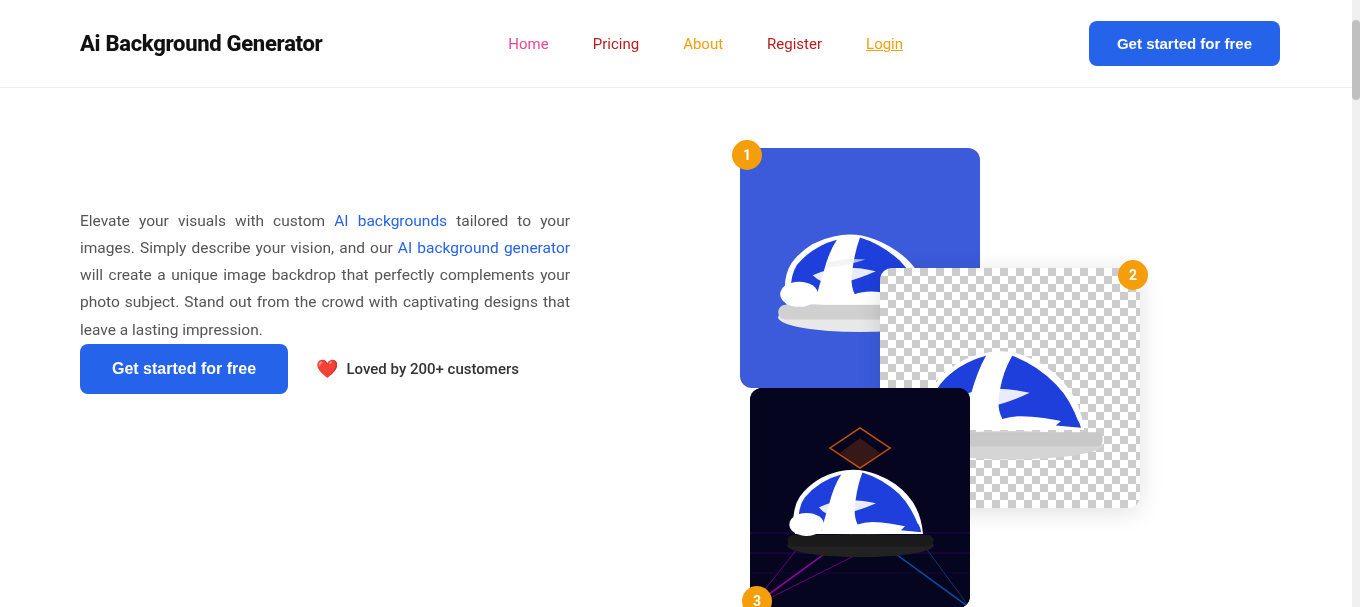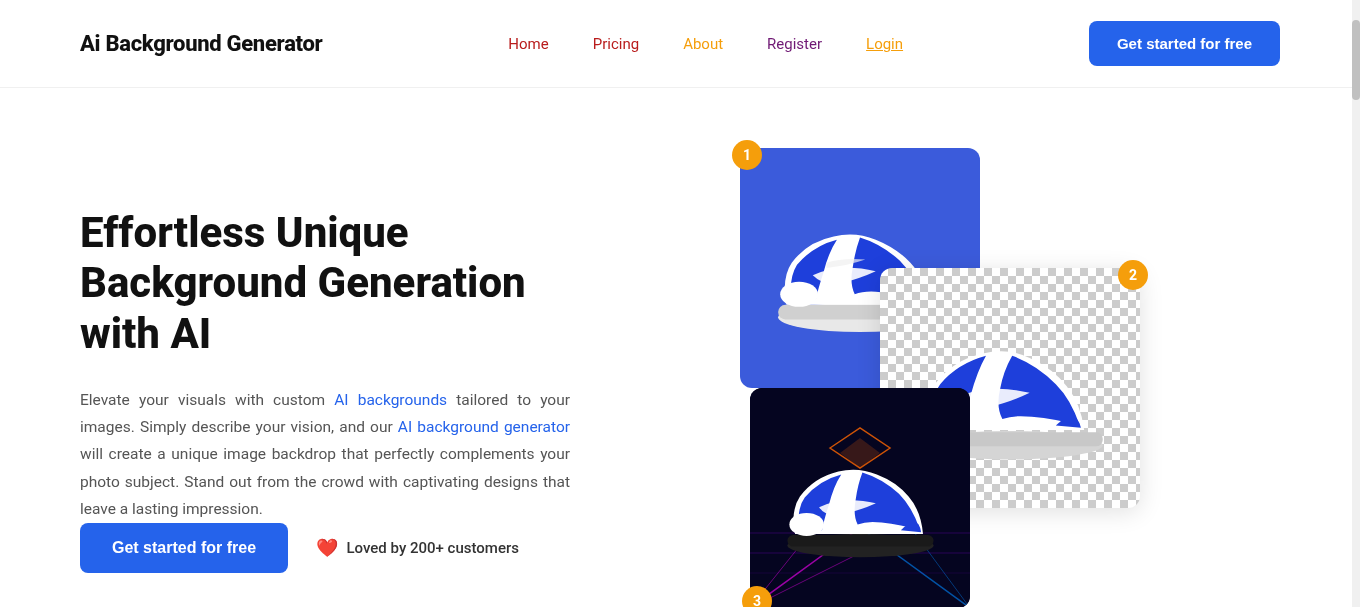--- a/index.html
+++ b/index.html
@@ -40,24 +40,24 @@
     }
 
     nav a {
       text-decoration: none;
       font-size: 15px;
       padding: 8px 18px;
       border-radius: 6px;
       transition: background 0.2s;
     }
 
-    nav a.home { color: #b91c1c; }
+    nav a.home { color: #ec4899; }
     nav a.pricing { color: #b91c1c; }
     nav a.about { color: #f59e0b; }
-    nav a.register { color: #701a75; }
+    nav a.register { color: #b91c1c; }
     nav a.login { color: #f59e0b; text-decoration: underline; }
 
     .cta-button {
       background: #2563eb;
       color: #fff;
       border: none;
       padding: 14px 28px;
       border-radius: 8px;
       font-size: 15px;
       font-weight: 600;
@@ -276,21 +276,20 @@
     <a href="#" class="register">Register</a>
     <a href="#" class="login">Login</a>
   </nav>
 
   <button class="cta-button">Get started for free</button>
 </header>
 
 <main>
 
   <div class="hero-left">
-    <h1 class="hero-title">Effortless Unique Background Generation with AI</h1>
 
     <p class="hero-description">
       Elevate your visuals with custom <span class="highlight-blue">AI backgrounds</span> tailored to your images. Simply describe your vision, and our <span class="highlight-blue">AI background generator</span> will create a unique image backdrop that perfectly complements your photo subject. Stand out from the crowd with captivating designs that leave a lasting impression.
     </p>
 
     <div class="hero-actions">
       <button class="get-started-btn">Get started for free</button>
       <div class="loved-badge">
         <span class="heart-icon">❤️</span>
         <span>Loved by 200+ customers</span>

